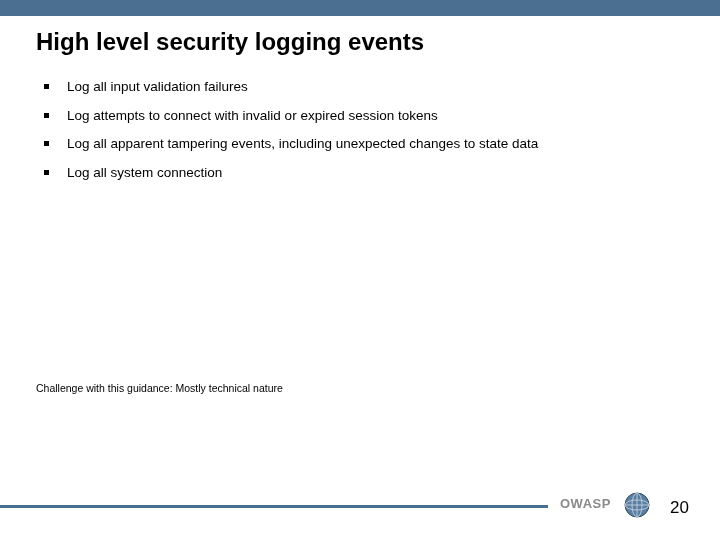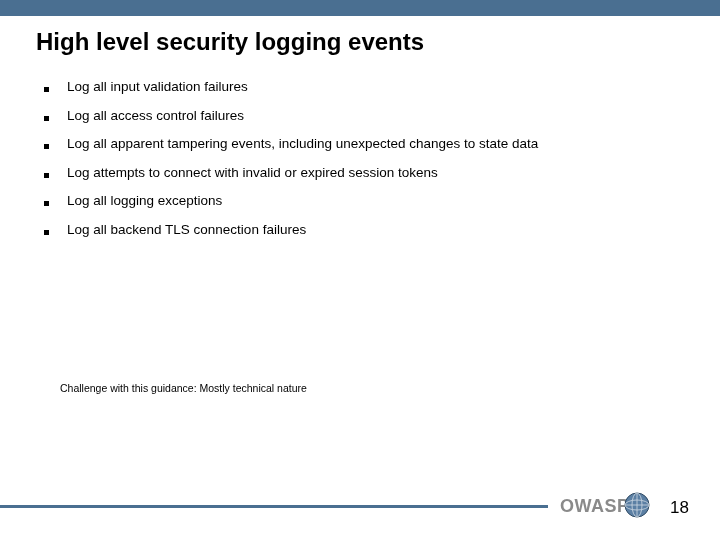--- a/index.html
+++ b/index.html
@@ -1,73 +1,65 @@
 <!DOCTYPE html>
 <html><head>
 <meta charset="utf-8">
 <style>
   * { margin: 0; padding: 0; box-sizing: border-box; }
   html, body { width: 720px; height: 540px; background: #fff; font-family: Verdana, Arial, sans-serif; color: #000; }
   .slide { position: relative; width: 644px; height: 540px; }
   .topbar { position: absolute; top: 0; left: 0; width: 720px; height: 16px; background: #4a6f91; }
   .title { position: absolute; top: 28px; left: 36px; font-size: 24px; font-weight: bold; color: #000; }
   .list { position: absolute; top: 78px; left: 44px; width: 632px; }
-  .list .item { display: flex; align-items: center; margin-bottom: 11px; font-size: 13.5px; line-height: 1.3; }
+  .list .item { display: flex; align-items: flex-start; margin-bottom: 11px; font-size: 13.5px; line-height: 1.3; }
   .list .dot { width: 5px; height: 5px; background: #000; border-radius: 0; margin-top: 6px; margin-right: 18px; flex-shrink: 0; }
   .list .txt { flex: 1; }
-  .note { position: absolute; left: 36px; font-size: 10.5px; color: #000; margin-left: 24px; }
+  .note { position: absolute; left: 36px; font-size: 10.5px; color: #000; }
   .note1 { top: 382px; }
   .note2 { top: 420px; }
   .footer { position: absolute; bottom: 20px; left: 0; width: 720px; height: 28px; }
   .footer .line { position: absolute; left: 0; top: 13px; width: 548px; height: 3px; background: #4a6f91; }
-  .footer .brand { position: absolute; left: 560px; top: 4px; font-size: 18px; font-weight: bold; color: #8a8a8a; letter-spacing: 0.5px; }
+  .footer .brand { position: absolute; left: 560px; top: 4px; font-size: 13px; font-weight: bold; color: #8a8a8a; letter-spacing: 0.5px; }
   .footer .globe { position: absolute; left: 624px; top: 0px; width: 26px; height: 26px; }
   .footer .pagenum { position: absolute; left: 670px; top: 6px; font-size: 17px; color: #000; }
 </style>
 </head>
 <body>
 
 <div class="slide">
   <div class="topbar"></div>
   <div class="title">High level security logging events</div>
 
   <div class="list">
     <div class="item">
         <div class="dot"></div>
         <div class="txt">Log all input validation failures</div>
       </div>
     <div class="item">
         <div class="dot"></div>
-        <div class="txt">Log all access control failures</div>
+        <div class="txt">Log attempts to connect with invalid or expired session tokens</div>
       </div>
     <div class="item">
         <div class="dot"></div>
         <div class="txt">Log all apparent tampering events, including unexpected changes to state data</div>
       </div>
     <div class="item">
         <div class="dot"></div>
-        <div class="txt">Log attempts to connect with invalid or expired session tokens</div>
-      </div>
-    <div class="item">
-        <div class="dot"></div>
-        <div class="txt">Log all logging exceptions</div>
-      </div>
-    <div class="item">
-        <div class="dot"></div>
-        <div class="txt">Log all backend TLS connection failures</div>
+        <div class="txt">Log all system connection</div>
       </div>
   </div>
 
   <div class="note note1">Challenge with this guidance: Mostly technical nature</div>
 
   <div class="footer">
     <div class="line"></div>
     <div class="brand">OWASP</div>
     <svg class="globe" viewBox="0 0 26 26">
       <circle cx="13" cy="13" r="12" fill="#5b7fa3" stroke="#2f4a63" stroke-width="1"></circle>
       <ellipse cx="13" cy="13" rx="12" ry="5" fill="none" stroke="#cfd9e3" stroke-width="0.8"></ellipse>
       <ellipse cx="13" cy="13" rx="5" ry="12" fill="none" stroke="#cfd9e3" stroke-width="0.8"></ellipse>
       <line x1="1" y1="13" x2="25" y2="13" stroke="#cfd9e3" stroke-width="0.8"></line>
       <line x1="13" y1="1" x2="13" y2="25" stroke="#cfd9e3" stroke-width="0.8"></line>
     </svg>
-    <div class="pagenum">18</div>
+    <div class="pagenum">20</div>
   </div>
 </div>
 
 </body></html>

